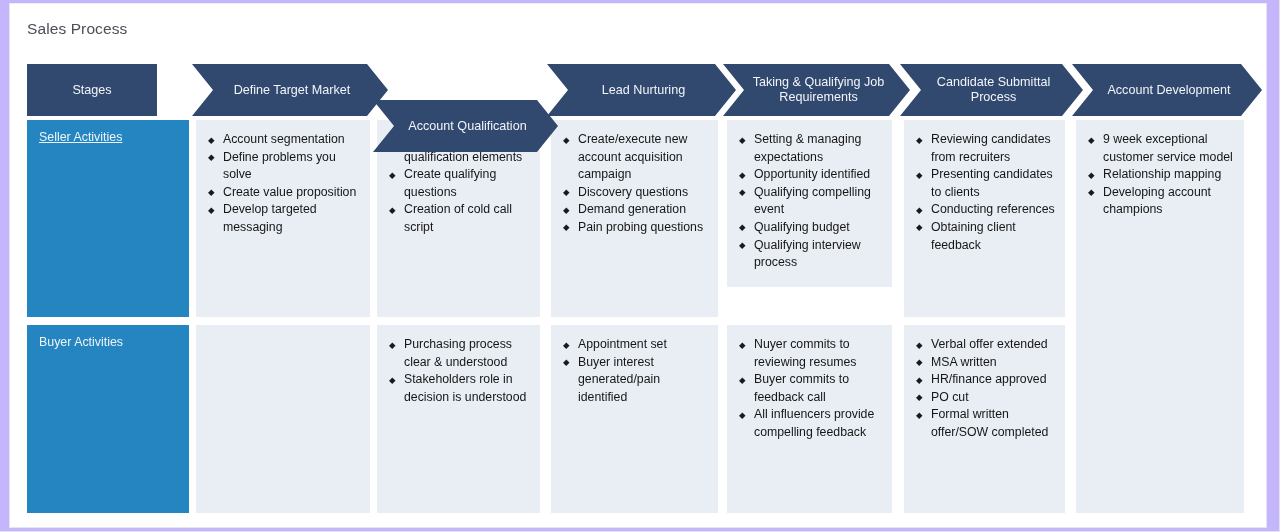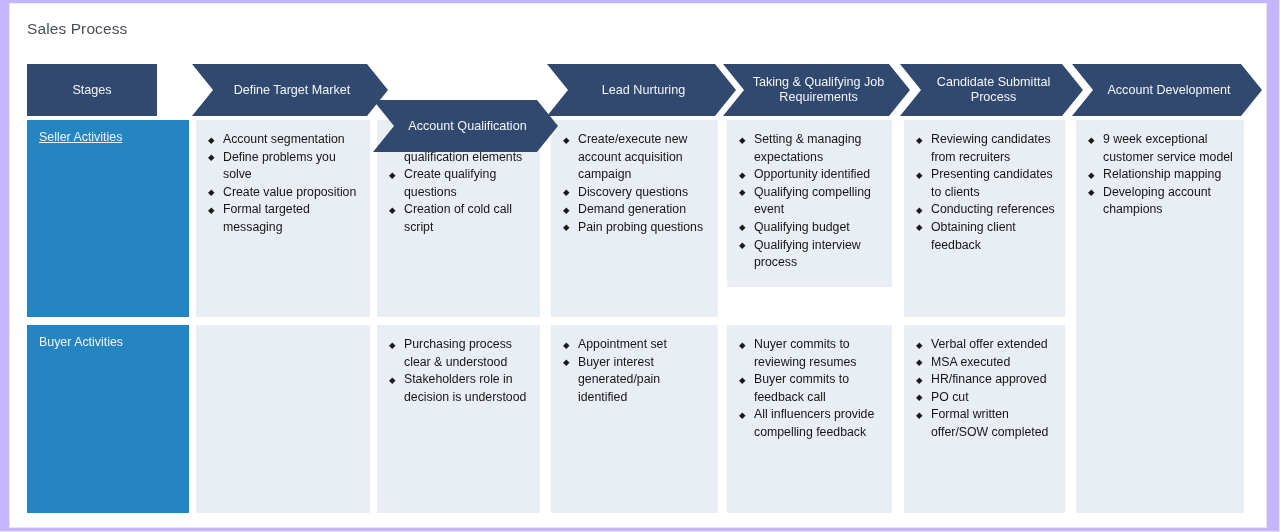--- a/index.html
+++ b/index.html
@@ -120,21 +120,21 @@
       </div>
       <div class="hdr chev" style="left: 1072px; width: 190px; top: 64px; height: 52px; z-index: 4;">
         <span class="hlabel">Account Development</span>
       </div>
       <div class="cell label" style="left: 27px; width: 162px; top: 120px; height: 197px; text-decoration: underline;"><span>Seller Activities</span></div>
       <div class="cell" style="left: 196px; width: 174px; top: 120px; height: 197px;">
         <ul>
           <li>Account segmentation</li>
           <li>Define problems you solve</li>
           <li>Create value proposition</li>
-          <li>Formal targeted messaging</li>
+          <li>Develop targeted messaging</li>
         </ul>
       </div>
       <div class="cell" style="left: 377px; width: 163px; top: 120px; height: 197px;">
         <ul>
           <li>Define contact qualification elements</li>
           <li>Create qualifying questions</li>
           <li>Creation of cold call script</li>
         </ul>
       </div>
       <div class="cell" style="left: 551px; width: 167px; top: 120px; height: 197px;">
@@ -186,21 +186,21 @@
       <div class="cell" style="left: 727px; width: 165px; top: 325px; height: 188px;">
         <ul>
           <li>Nuyer commits to reviewing resumes</li>
           <li>Buyer commits to feedback call</li>
           <li>All influencers provide compelling feedback</li>
         </ul>
       </div>
       <div class="cell" style="left: 904px; width: 161px; top: 325px; height: 188px;">
         <ul>
           <li>Verbal offer extended</li>
-          <li>MSA executed</li>
+          <li>MSA written</li>
           <li>HR/finance approved</li>
           <li>PO cut</li>
           <li>Formal written offer/SOW completed</li>
         </ul>
       </div>
       <div class="cell" style="left: 1076px; width: 168px; top: 325px; height: 188px;"></div>
     </div>
 </div>
 
 </body></html>

